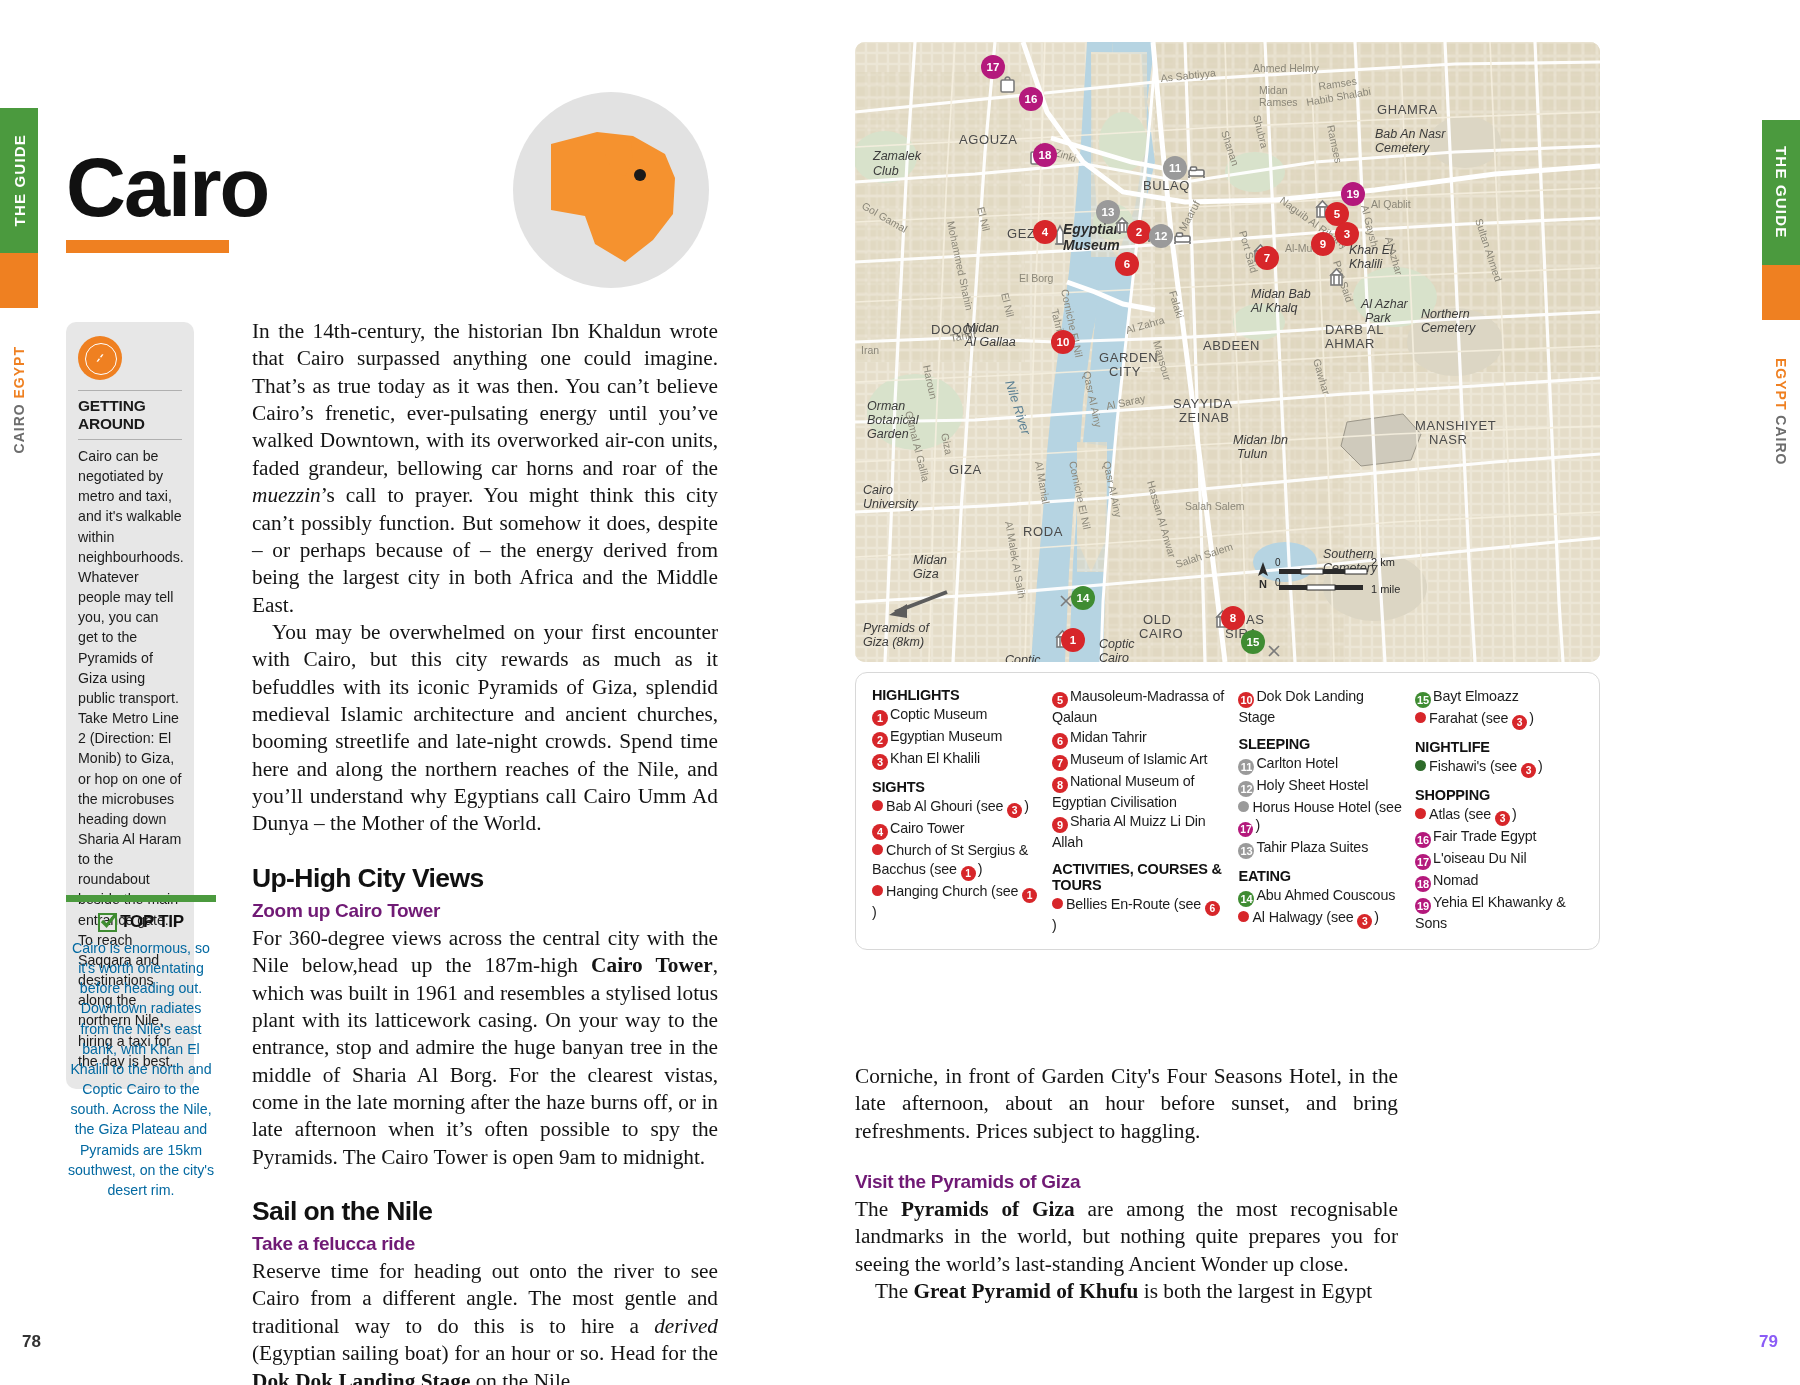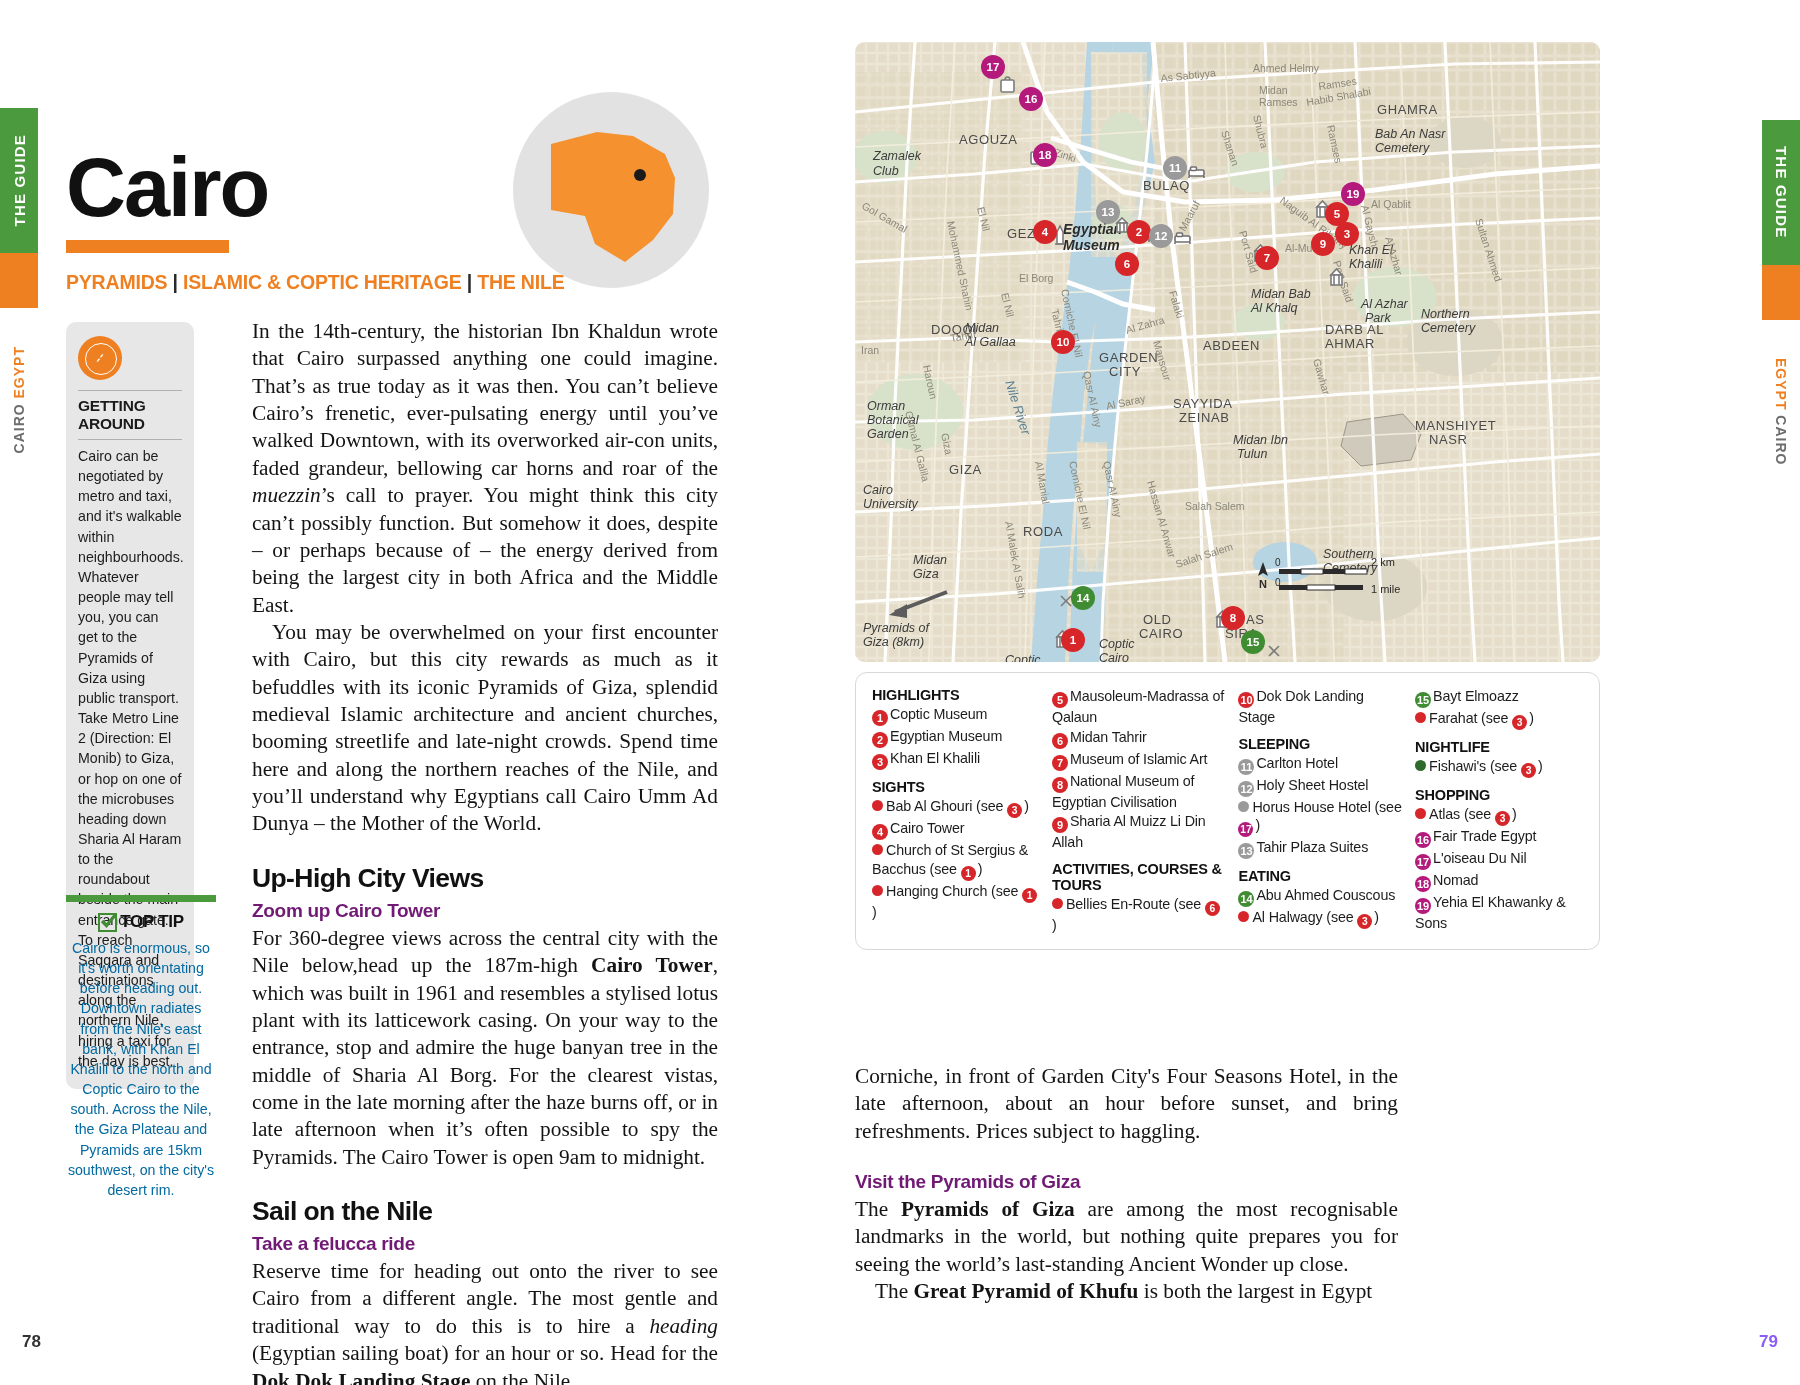--- a/index.html
+++ b/index.html
@@ -191,27 +191,20 @@
       <span>THE GUIDE</span>
     </div>
     <div class="vtab vtab-orange"></div>
     <div class="vtab-label">
       <span><span class="t-grey">CAIRO </span><span class="t-orange">EGYPT</span></span>
     </div>
 
     <div class="title-block">
       <h1 class="city">Cairo</h1>
       <div class="title-rule"></div>
-      <div class="subtitle">
-        <span>PYRAMIDS</span>
-        <span class="sep">|</span>
-        <span>ISLAMIC &amp; COPTIC HERITAGE</span>
-        <span class="sep">|</span>
-        <span>THE NILE</span>
-      </div>
     </div>
 
     <div class="locator">
       <svg width="196" height="196" viewBox="0 0 196 196">
         <path d="M38,52 L38,118 L72,124 L82,152 L112,170 L140,148 L160,122 L162,86 L152,62 L120,44 L84,40 Z" fill="#f5922f"></path>
         <path d="M92,46 L104,44 L118,50 L120,70 L112,84 L100,80 L92,62 Z" fill="#f5922f"></path>
         <circle cx="127" cy="83" r="6" fill="#1a1a1a"></circle>
       </svg>
     </div>
 
@@ -244,21 +237,21 @@
     <div class="maincol">
       <p class="body">In the 14th-century, the historian Ibn Khaldun wrote that Cairo surpassed anything one could imagine. That’s as true today as it was then. You can’t believe Cairo’s frenetic, ever-pulsating energy until you’ve walked Downtown, with its overworked air-con units, faded grandeur, bellowing car horns and roar of the <em>muezzin</em>’s call to prayer. You might think this city can’t possibly function. But somehow it does, despite – or perhaps because of – the energy derived from being the largest city in both Africa and the Middle East.</p>
       <p class="body indent">You may be overwhelmed on your first encounter with Cairo, but this city rewards as much as it befuddles with its iconic Pyramids of Giza, splendid medieval Islamic architecture and ancient churches, booming streetlife and late-night crowds. Spend time here and along the northern reaches of the Nile, and you’ll understand why Egyptians call Cairo Umm Ad Dunya – the Mother of the World.</p>
 
       <h2 class="sect">Up-High City Views</h2>
       <h3 class="sub">Zoom up Cairo Tower</h3>
       <p class="body">For 360-degree views across the central city with the Nile below,head up the 187m-high <strong>Cairo Tower</strong>, which was built in 1961 and resembles a stylised lotus plant with its latticework casing. On your way to the entrance, stop and admire the huge banyan tree in the middle of Sharia Al Borg. For the clearest vistas, come in the late morning after the haze burns off, or in late afternoon when it’s often possible to spy the Pyramids. The Cairo Tower is open 9am to midnight.</p>
 
       <h2 class="sect">Sail on the Nile</h2>
       <h3 class="sub">Take a felucca ride</h3>
-      <p class="body">Reserve time for heading out onto the river to see Cairo from a different angle. The most gentle and traditional way to do this is to hire a <em>heading</em> (Egyptian sailing boat) for an hour or so. Head for the <strong>Dok Dok Landing Stage</strong> on the Nile</p>
+      <p class="body">Reserve time for heading out onto the river to see Cairo from a different angle. The most gentle and traditional way to do this is to hire a <em>derived</em> (Egyptian sailing boat) for an hour or so. Head for the <strong>Dok Dok Landing Stage</strong> on the Nile</p>
     </div>
 
     <div class="pagenum-l">78</div>
   </div>
 
   <div class="page-right">
 
     <div class="vtab-r vtab-r-green">
       <span>THE GUIDE</span>
     </div>

